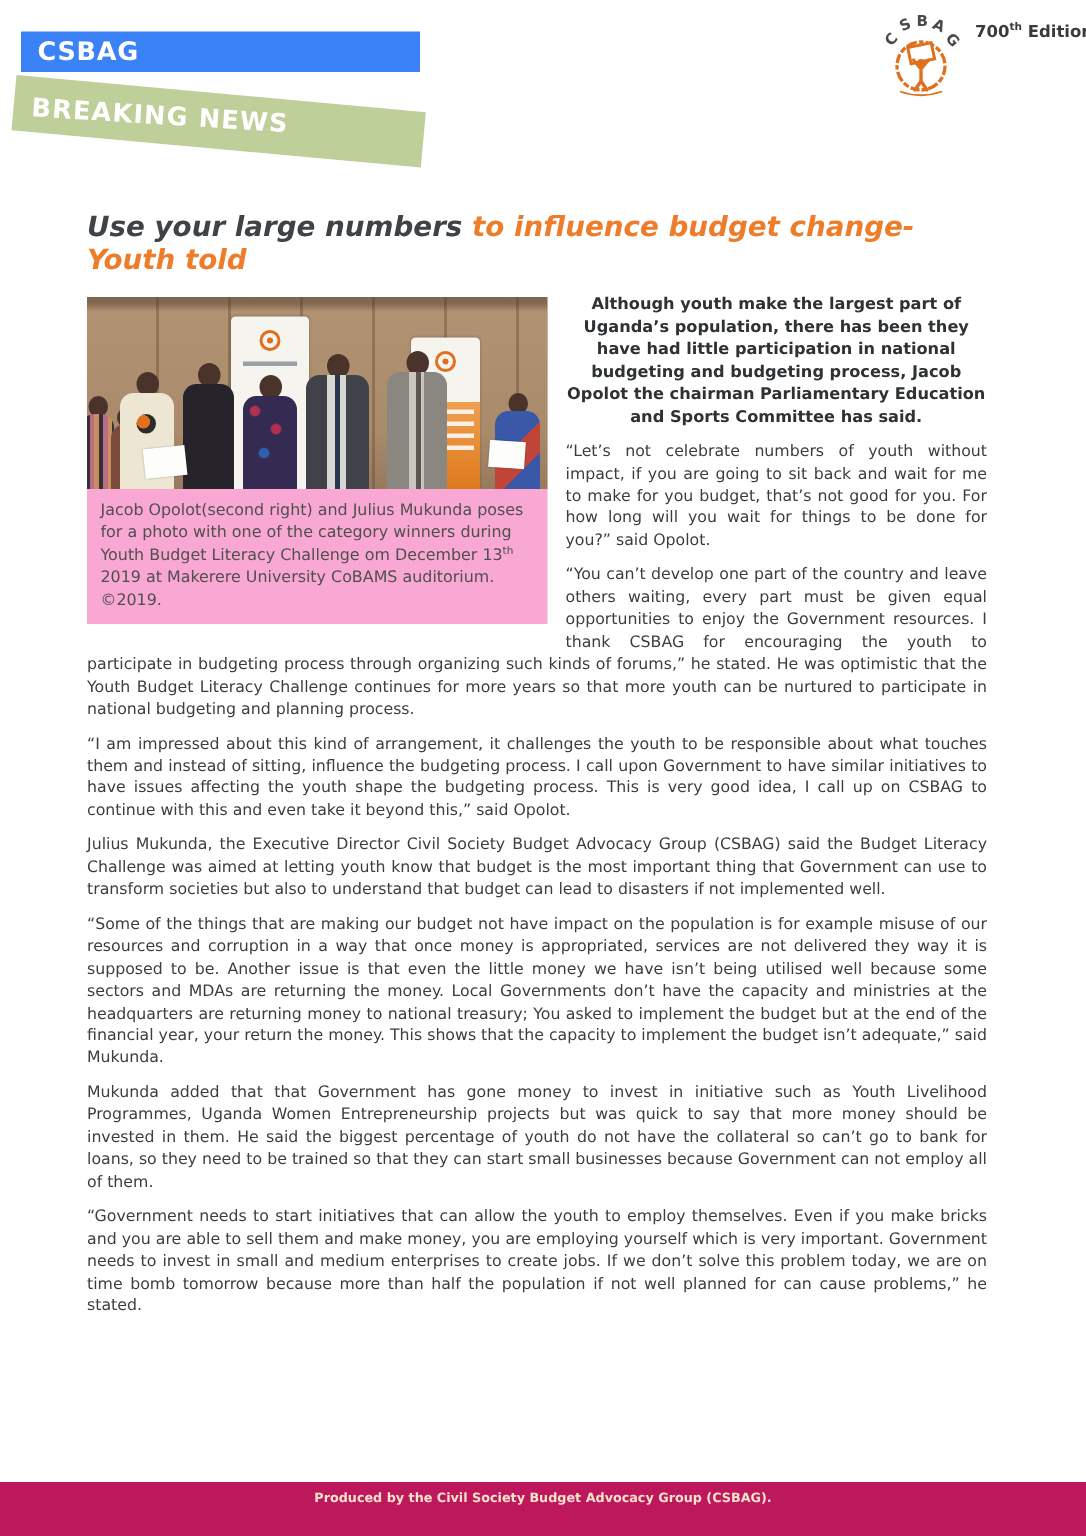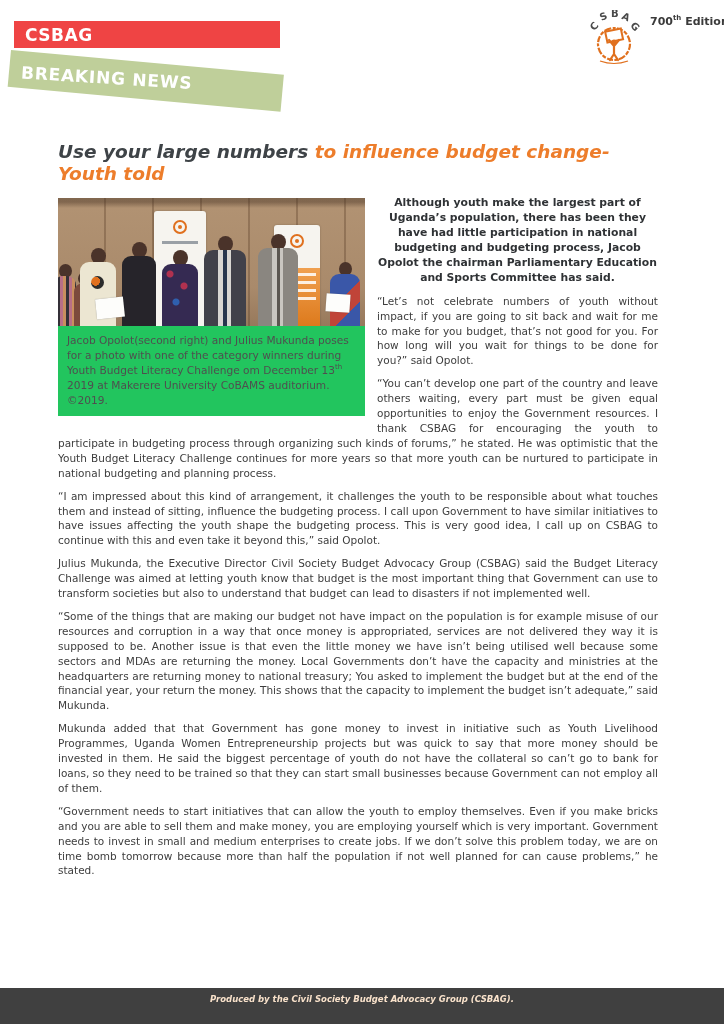--- a/index.html
+++ b/index.html
@@ -7,21 +7,21 @@
   .page {
     position:relative; width:724px; height:1024px; margin:0 auto;
     background:#ffffff; overflow:hidden;
     font-family:"DejaVu Sans","Liberation Sans",sans-serif;
     color:#3d3d3d;
   }
 
   
   .brand-bar {
     position:absolute; left:14px; top:21px; width:266px; height:27px;
-    background:#ef4444; display:flex; align-items:center; padding-left:11px;
+    background:#3b82f6; display:flex; align-items:center; padding-left:11px;
   }
   .brand-bar span { color:#fff; font-weight:bold; font-size:17px; letter-spacing:.5px; }
   .breaking-band {
     position:absolute; left:11px; top:50px; width:274px; height:37px;
     background:#bfcf9a; transform:rotate(5.2deg); transform-origin:left top;
     display:flex; align-items:center; padding-left:12px;
   }
   .breaking-band span {
     color:#fff; font-weight:bold; font-size:17px; letter-spacing:.8px;
     display:inline-block; transform:rotate(-1.6deg);
@@ -72,30 +72,30 @@
     display:block; height:3px; background:rgba(255,255,255,.85); margin:5px 4px 0 10px;
   }
   .person { position:absolute; }
   .person .head { width:15px; height:16px; background:#4a332a; border-radius:50%; margin:0 auto; }
   .person .torso { border-radius:9px 9px 0 0; margin-top:-2px; }
   .cert { position:absolute; background:#fdfdfb; box-shadow:0 0 1px rgba(0,0,0,.4); }
   .tee-badge { position:absolute; width:13px; height:13px; border-radius:50%;
     background:radial-gradient(circle at 35% 40%, #e0701e 0 38%, #2b2b2b 40% 100%); }
 
   figcaption {
-    background:#22c55e; padding:7px 9px 8px; font-size:10.6px; line-height:1.4; color:#4f4f4f;
+    background:#f9a8d4; padding:7px 9px 8px; font-size:10.6px; line-height:1.4; color:#4f4f4f;
     text-align:left;
   }
   figcaption sup { font-size:7px; }
 
   
   footer.page-footer {
     position:absolute; left:0; bottom:0; width:724px; height:36px;
-    background:#404040; color:#f9e2cb; text-align:center;
-    font-size:8.5px; line-height:1.55; padding-top:5px;font-style:italic;
+    background:#be185d; color:#f9e2cb; text-align:center;
+    font-size:8.5px; line-height:1.55; padding-top:5px;
   }
   footer.page-footer .f1 { font-weight:bold; }
 </style>
 </head>
 <body>
 
 <div class="page">
 
   <header>
     <div class="brand-bar">

